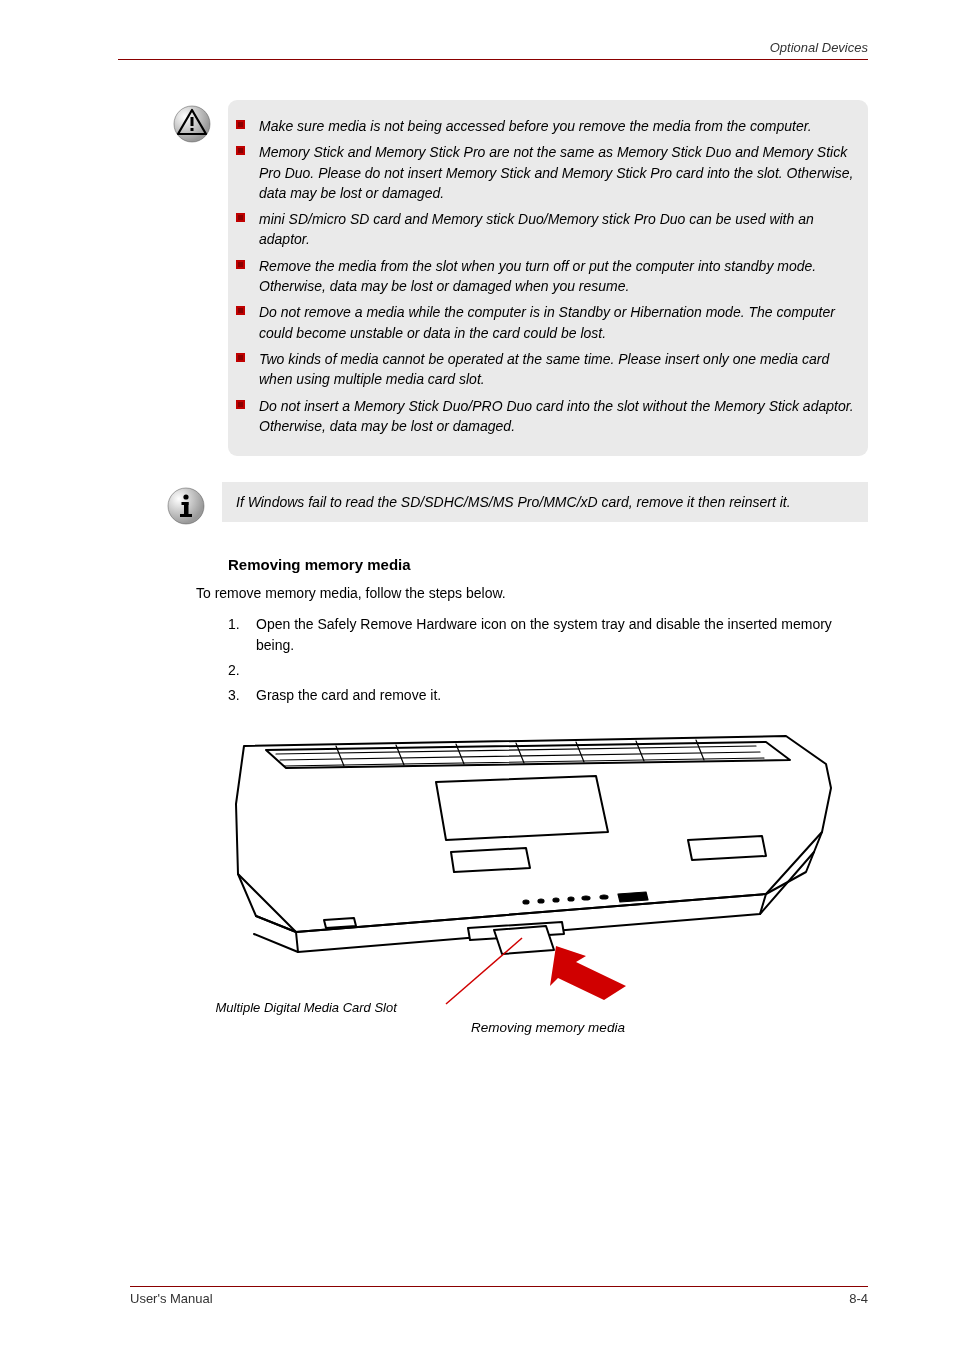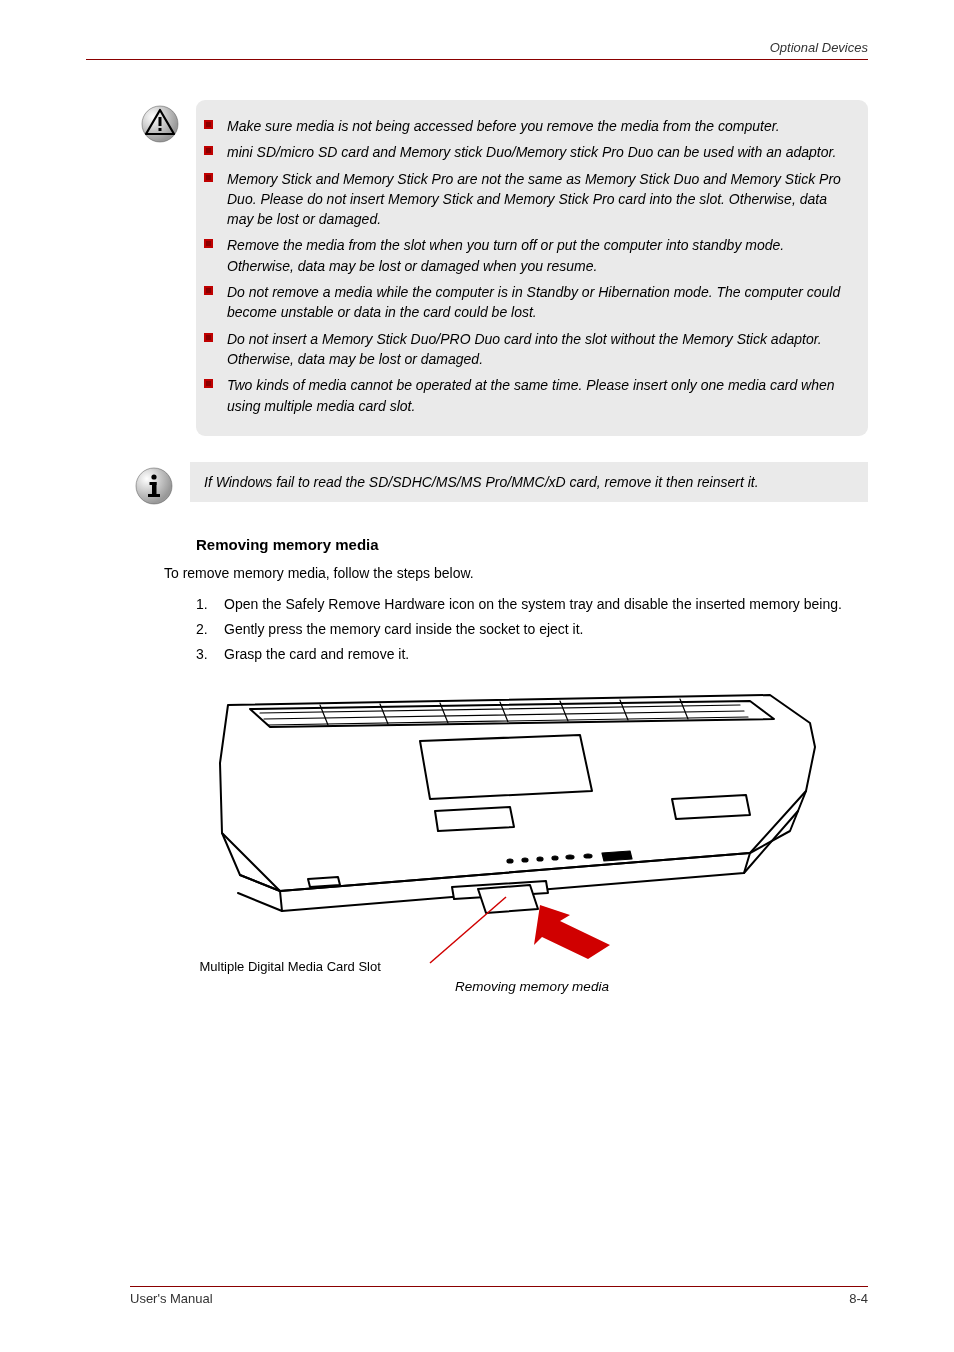--- a/index.html
+++ b/index.html
@@ -6,21 +6,21 @@
   body {
     width: 954px;
     height: 1352px;
     background: #fff;
     font-family: Arial, Helvetica, sans-serif;
     font-size: 14px;
     color: #000;
     position: relative;
   }
   .page {
-    padding: 40px 86px 40px 86px;
+    padding: 40px 86px 40px 118px;
     position: relative;
     height: 100%;
   }
   .header {
     border-bottom: 1px solid #8a0000;
     padding-bottom: 4px;
     text-align: right;
     font-style: italic;
     color: #333;
     font-size: 13px;
@@ -97,20 +97,21 @@
     line-height: 1.5;
   }
   .step-num {
     width: 28px;
     flex-shrink: 0;
   }
   .figure-wrap {
     margin-left: 105px;
     margin-top: 18px;
     text-align: left;
+    font-style: italic;
   }
   .figure-caption {
     text-align: center;
     font-style: italic;
     margin-top: 6px;
     margin-left: 110px;
     font-size: 13.5px;
   }
   .figure-label {
     position: absolute;
@@ -169,56 +170,56 @@
           <div class="outer"></div>
           <div class="inner"></div>
         </div>
       <div class="bullet-text">Make sure media is not being accessed before you remove the media from the computer.</div>
     </div>
     <div class="bullet-item">
       <div class="bullet-square">
           <div class="outer"></div>
           <div class="inner"></div>
         </div>
+      <div class="bullet-text">Memory Stick and Memory Stick Pro are not the same as Memory Stick Duo and Memory Stick Pro Duo. Please do not insert Memory Stick and Memory Stick Pro card into the slot. Otherwise, data may be lost or damaged.</div>
+    </div>
+    <div class="bullet-item">
+      <div class="bullet-square">
+          <div class="outer"></div>
+          <div class="inner"></div>
+        </div>
       <div class="bullet-text">mini SD/micro SD card and Memory stick Duo/Memory stick Pro Duo can be used with an adaptor.</div>
     </div>
     <div class="bullet-item">
       <div class="bullet-square">
           <div class="outer"></div>
           <div class="inner"></div>
         </div>
-      <div class="bullet-text">Memory Stick and Memory Stick Pro are not the same as Memory Stick Duo and Memory Stick Pro Duo. Please do not insert Memory Stick and Memory Stick Pro card into the slot. Otherwise, data may be lost or damaged.</div>
-    </div>
-    <div class="bullet-item">
-      <div class="bullet-square">
-          <div class="outer"></div>
-          <div class="inner"></div>
-        </div>
       <div class="bullet-text">Remove the media from the slot when you turn off or put the computer into standby mode. Otherwise, data may be lost or damaged when you resume.</div>
     </div>
     <div class="bullet-item">
       <div class="bullet-square">
           <div class="outer"></div>
           <div class="inner"></div>
         </div>
       <div class="bullet-text">Do not remove a media while the computer is in Standby or Hibernation mode. The computer could become unstable or data in the card could be lost.</div>
     </div>
     <div class="bullet-item">
       <div class="bullet-square">
           <div class="outer"></div>
           <div class="inner"></div>
         </div>
+      <div class="bullet-text">Two kinds of media cannot be operated at the same time. Please insert only one media card when using multiple media card slot.</div>
+    </div>
+    <div class="bullet-item">
+      <div class="bullet-square">
+          <div class="outer"></div>
+          <div class="inner"></div>
+        </div>
       <div class="bullet-text">Do not insert a Memory Stick Duo/PRO Duo card into the slot without the Memory Stick adaptor. Otherwise, data may be lost or damaged.</div>
-    </div>
-    <div class="bullet-item">
-      <div class="bullet-square">
-          <div class="outer"></div>
-          <div class="inner"></div>
-        </div>
-      <div class="bullet-text">Two kinds of media cannot be operated at the same time. Please insert only one media card when using multiple media card slot.</div>
     </div>
   </div>
 
   <div class="info-box">
     <div class="callout-icon">
       <svg width="40" height="40" viewBox="0 0 40 40">
         <defs>
           <radialGradient id="g2" cx="30%" cy="30%" r="70%">
             <stop offset="0%" stop-color="#fff"></stop>
             <stop offset="100%" stop-color="#999"></stop>
@@ -238,21 +239,20 @@
 
   <p class="body-para">To remove memory media, follow the steps below.</p>
 
   <div class="step-list">
     <div class="step-item">
       <div class="step-num">1.</div>
       <div>Open the Safely Remove Hardware icon on the system tray and disable the inserted memory being.</div>
     </div>
     <div class="step-item">
       <div class="step-num">2.</div>
-      <div>Gently press the memory card inside the socket to eject it.</div>
     </div>
     <div class="step-item">
       <div class="step-num">3.</div>
       <div>Grasp the card and remove it.</div>
     </div>
   </div>
 
   <div class="figure-wrap">
     <div class="figure-container">
       <svg width="640" height="290" viewBox="0 0 640 290">

